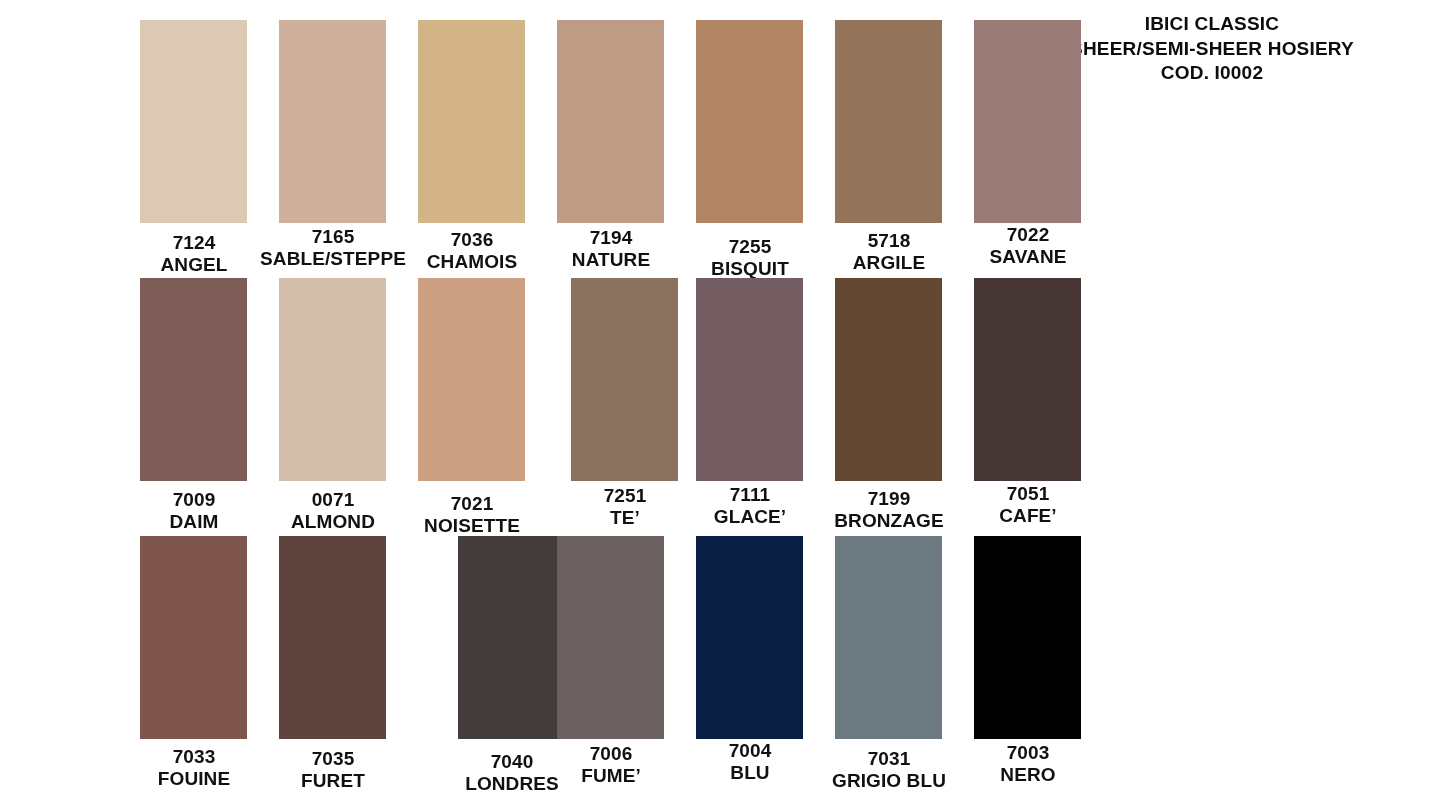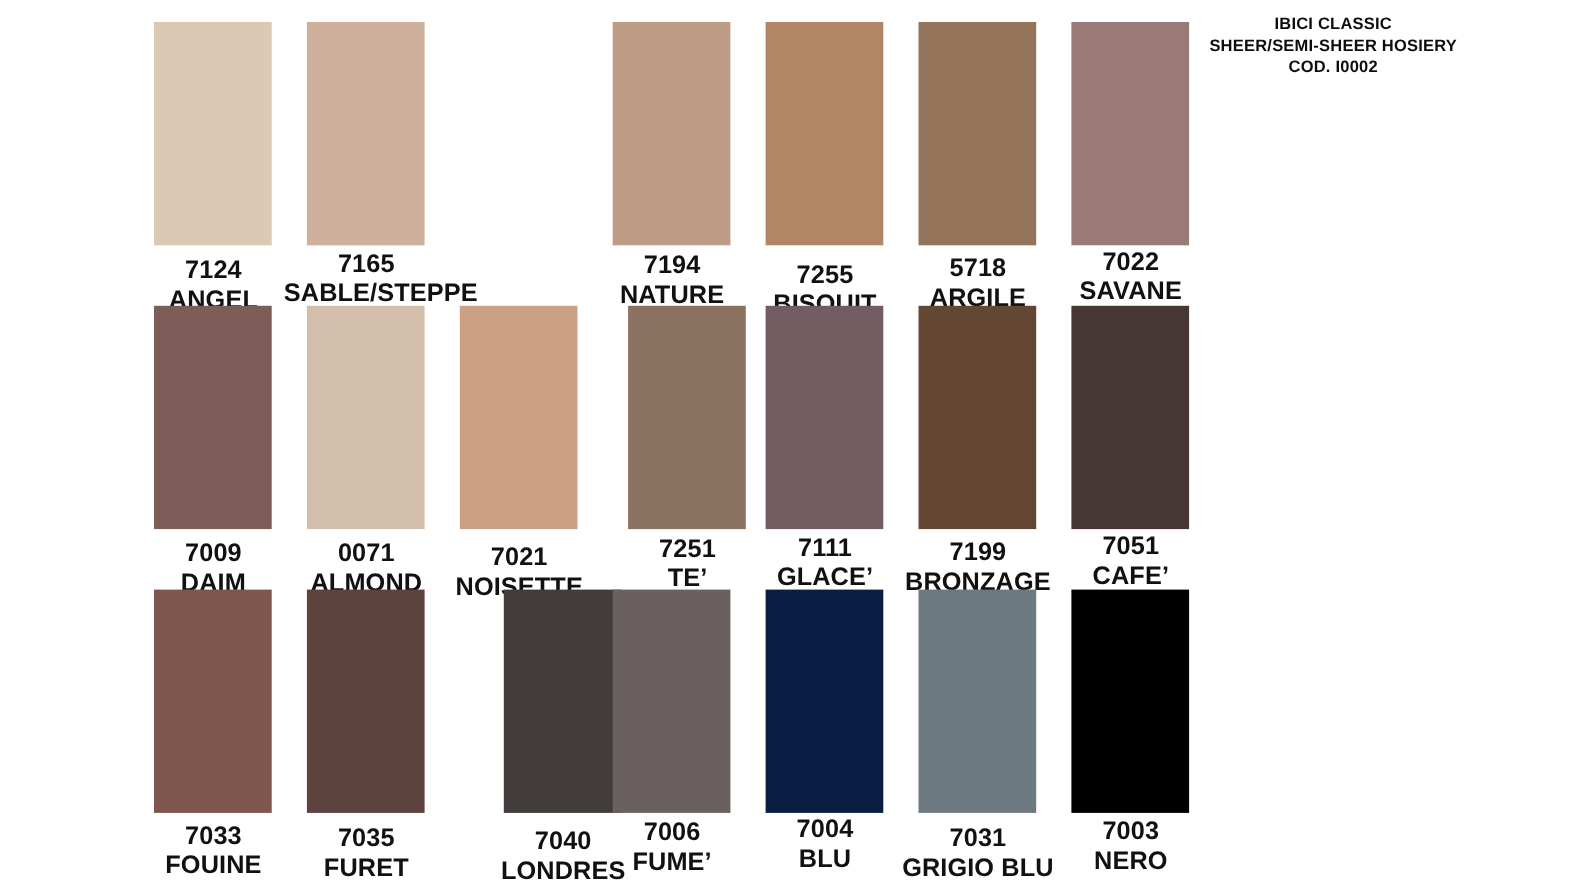--- a/index.html
+++ b/index.html
@@ -25,21 +25,21 @@
   
   .title-block {
     position: absolute;
     top: 12px;
     right: 18px;
     width: 420px;
     text-align: center;
     line-height: 1.30;
     color: #0d0d0d;
     font-weight: bold;
-    font-size: 15px;
+    font-size: 19px;
     letter-spacing: 0.2px;
   }
   .title-block .tline {
     display: block;
     white-space: nowrap;
   }
 
   
   .grid {
     position: absolute;
@@ -60,21 +60,21 @@
     width: 107px;
     height: 203px;
     display: block;
   }
   .cap {
     width: 150px;
     margin-left: -21px;   
     text-align: center;
     color: #111111;
     font-weight: bold;
-    font-size: 23px;
+    font-size: 19px;
     line-height: 1.18;
     letter-spacing: 0.1px;
     white-space: nowrap;
   }
   .cap .code { display: block; }
   .cap .name { display: block; }
 </style>
 </head>
 <body>
 
@@ -95,20 +95,27 @@
             <span class="name">ANGEL</span>
           </div>
         </div>
         <div class="cell" style="left: 139px;">
           <div class="swatch" style="background: rgb(206, 176, 156); height: 203px; width: 107px;"></div>
           <div class="cap" style="margin-top: 3px;">
             <span class="code">7165</span>
             <span class="name">SABLE/STEPPE</span>
           </div>
         </div>
+        <div class="cell" style="left: 278px;">
+          <div class="swatch" style="background: rgb(210, 180, 135); height: 203px; width: 107px;"></div>
+          <div class="cap" style="margin-top: 6px;">
+            <span class="code">7036</span>
+            <span class="name">CHAMOIS</span>
+          </div>
+        </div>
         <div class="cell" style="left: 417px;">
           <div class="swatch" style="background: rgb(190, 155, 133); height: 203px; width: 107px;"></div>
           <div class="cap" style="margin-top: 4px;">
             <span class="code">7194</span>
             <span class="name">NATURE</span>
           </div>
         </div>
         <div class="cell" style="left: 556px;">
           <div class="swatch" style="background: rgb(178, 133, 101); height: 203px; width: 107px;"></div>
           <div class="cap" style="margin-top: 13px;">

